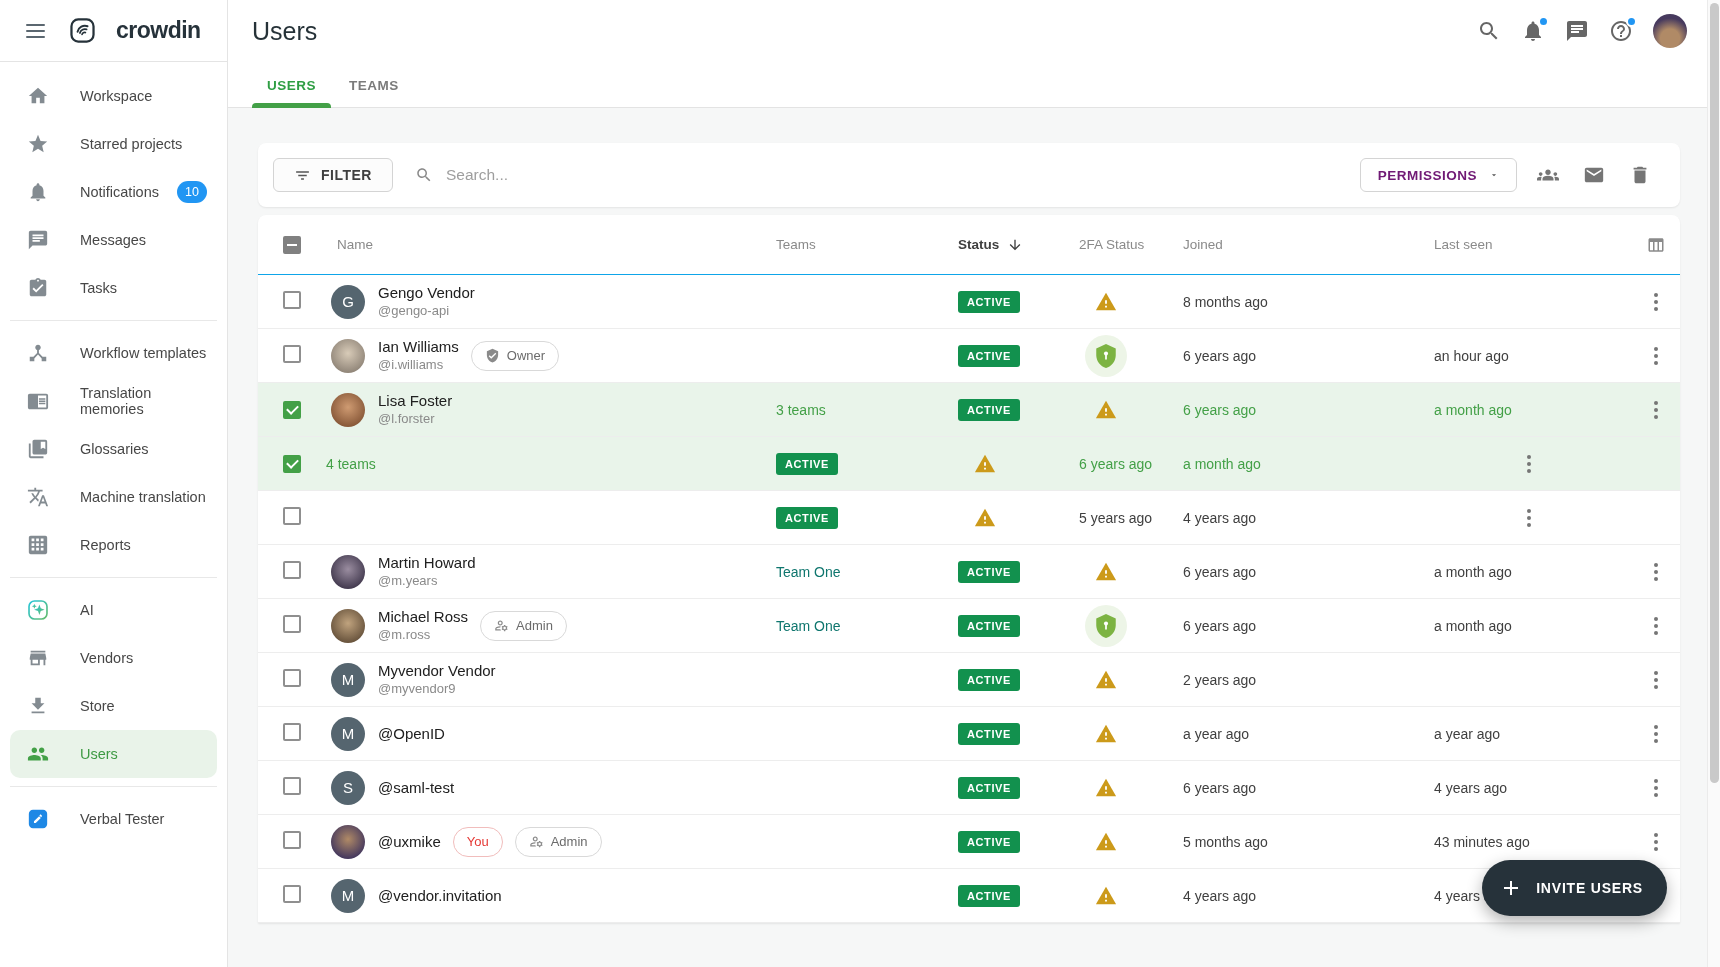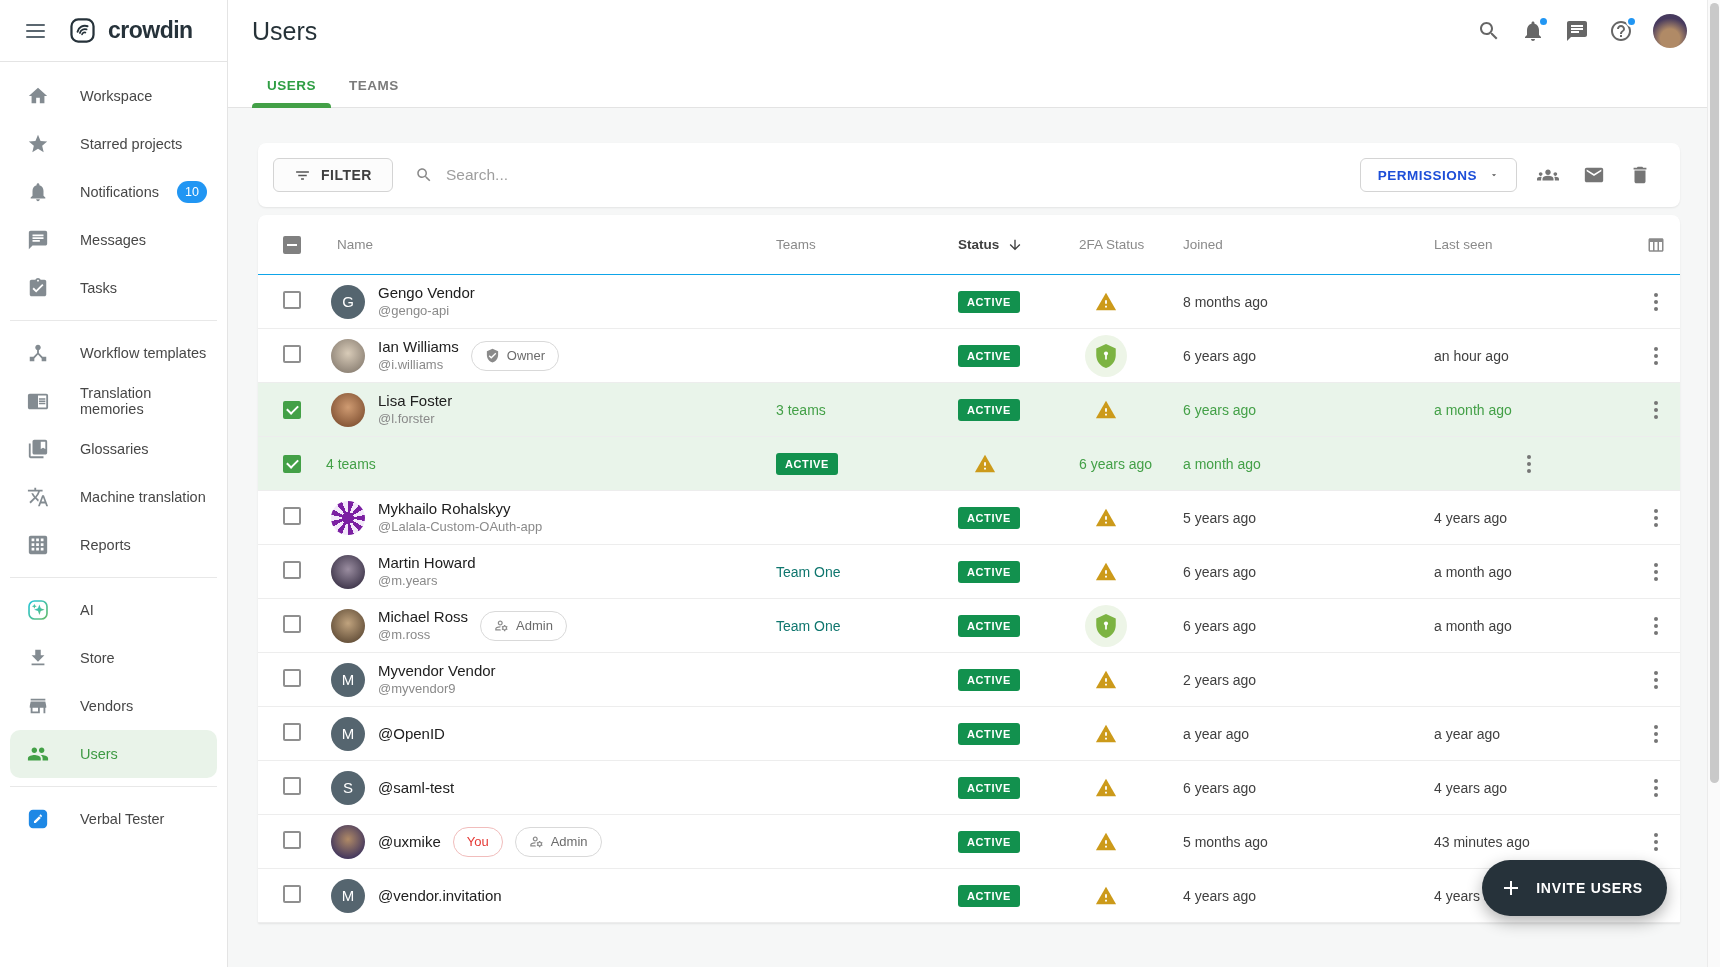--- a/index.html
+++ b/index.html
@@ -6,21 +6,21 @@
     font-family:"Liberation Sans",sans-serif;background:#fff;
     -webkit-font-smoothing:antialiased;}
   *{box-sizing:border-box;}
   .app{position:relative;width:1720px;height:967px;display:flex;background:#fff;}
 
   
   .sidebar{width:228px;flex:none;border-right:1px solid #e4e4e4;display:flex;flex-direction:column;background:#fff;}
   .sidebar-top{height:62px;flex:none;display:flex;align-items:center;padding-left:26px;gap:24px;border-bottom:1px solid #e4e4e4;}
   .hamburger{display:flex;flex-direction:column;gap:4px;cursor:pointer;}
   .hamburger i{display:block;width:19px;height:2px;background:#5b6770;border-radius:1px;}
-  .logo{display:flex;align-items:center;gap:12px;cursor:pointer;}
+  .logo{display:flex;align-items:center;gap:20px;cursor:pointer;}
   .logo-mark{width:27px;height:27px;}
   .logo-text{font-size:23px;font-weight:700;color:#26323a;letter-spacing:-0.5px;}
   .snav{flex:1;padding-top:10px;overflow:hidden;}
   .snav-item{height:48px;margin:0 10px;border-radius:10px;display:flex;align-items:center;padding:0 10px 0 17px;
     font-size:14.5px;color:#474747;cursor:pointer;}
   .snav-item .icon{width:22px;height:22px;color:#838b91;margin-right:31px;flex:none;}
   .snav-item.active{background:#e9f3e9;color:#3d9a43;font-weight:500;}
   .snav-item.active .icon{color:#43a047;}
   .snav-badge{margin-left:auto;background:#2196f3;color:#fff;border-radius:12px;min-width:30px;height:22px;
     display:flex;align-items:center;justify-content:center;font-size:12.5px;padding:0 8px;}
@@ -47,21 +47,21 @@
   .toolbar-card{height:64px;background:#fff;border-radius:8px;box-shadow:0 1px 2px rgba(0,0,0,0.08);
     display:flex;align-items:center;padding:0 29px 0 15px;}
   .filter-btn{height:34px;display:flex;align-items:center;gap:10px;padding:0 20px;border:1px solid #d4d4d4;
     border-radius:6px;background:#fcfcfc;font-family:inherit;font-size:14px;font-weight:700;letter-spacing:0.5px;color:#3f3f3f;cursor:pointer;}
   .filter-btn .icon{color:#555;}
   .search-box{display:flex;align-items:center;gap:11px;margin-left:22px;flex:1;min-width:0;}
   .search-box .icon{color:#8a8a8a;flex:none;}
   .search-input{border:none;outline:none;font-family:inherit;font-size:15.5px;color:#3f3f3f;width:420px;background:transparent;}
   .search-input::placeholder{color:#9e9e9e;}
   .perm-btn{height:34px;display:flex;align-items:center;gap:12px;padding:0 17px;border:1px solid #d4d4d4;border-radius:6px;
-    background:#fff;font-family:inherit;font-size:13.5px;font-weight:700;letter-spacing:0.5px;color:#1d4ed8;cursor:pointer;margin-left:20px;}
+    background:#fff;font-family:inherit;font-size:13.5px;font-weight:700;letter-spacing:0.5px;color:#701a75;cursor:pointer;margin-left:20px;}
   .perm-btn .icon{color:#555;}
   .toolbar-actions{display:flex;align-items:center;gap:24px;margin-left:20px;}
   .ticon{width:22px;height:22px;color:#757575;cursor:pointer;}
 
   .chips{display:flex;gap:10px;margin-top:8px;}
   .chip{height:33px;display:flex;align-items:center;padding:0 17px;background:#e8e9ea;border-radius:17px;
     font-size:13px;color:#3f3f3f;cursor:pointer;white-space:nowrap;}
 
   
   .table-card{margin-top:8px;background:#fff;border-radius:8px 8px 0 0;box-shadow:0 1px 2px rgba(0,0,0,0.08);}
@@ -245,32 +245,32 @@
               <rect x="2.2" y="2.2" width="19.6" height="19.6" rx="6" stroke="url(#aig)" stroke-width="1.8"></rect>
               <path d="M13.5 6l1.5 4.2 4.2 1.5-4.2 1.5-1.5 4.2-1.5-4.2-4.2-1.5 4.2-1.5 1.5-4.2z" fill="url(#aig)"></path>
               <path d="M8 5.2l.75 1.9 1.9.75-1.9.75L8 10.5l-.75-1.9-1.9-.75 1.9-.75L8 5.2z" fill="url(#aig)"></path>
             </svg>
           </span>
           <span class="snav-label">AI</span>
         </div>
         <div class="snav-item">
           <span class="icon">
             <svg viewBox="0 0 24 24" fill="currentColor">
+              <path d="M20 4H4v2h16V4zm1 10v-2l-1-5H4l-1 5v2h1v6h10v-6h4v6h2v-6h1zm-9 4H6v-4h6v4z"></path>
+            </svg>
+          </span>
+          <span class="snav-label">Vendors</span>
+        </div>
+        <div class="snav-item">
+          <span class="icon">
+            <svg viewBox="0 0 24 24" fill="currentColor">
               <path d="M19 9h-4V3H9v6H5l7 7 7-7zM5 18v2h14v-2H5z"></path>
             </svg>
           </span>
           <span class="snav-label">Store</span>
-        </div>
-        <div class="snav-item">
-          <span class="icon">
-            <svg viewBox="0 0 24 24" fill="currentColor">
-              <path d="M20 4H4v2h16V4zm1 10v-2l-1-5H4l-1 5v2h1v6h10v-6h4v6h2v-6h1zm-9 4H6v-4h6v4z"></path>
-            </svg>
-          </span>
-          <span class="snav-label">Vendors</span>
         </div>
         <div class="snav-item active">
           <span class="icon">
             <svg viewBox="0 0 24 24" fill="currentColor">
               <path d="M16 11c1.66 0 2.99-1.34 2.99-3S17.66 5 16 5c-1.66 0-3 1.34-3 3s1.34 3 3 3zm-8 0c1.66 0 2.99-1.34 2.99-3S9.66 5 8 5C6.34 5 5 6.34 5 8s1.34 3 3 3zm0 2c-2.33 0-7 1.17-7 3.5V19h14v-2.5c0-2.33-4.67-3.5-7-3.5zm8 0c-.29 0-.62.02-.97.05 1.16.84 1.97 1.97 1.97 3.45V19h6v-2.5c0-2.33-4.67-3.5-7-3.5z"></path>
             </svg>
           </span>
           <span class="snav-label">Users</span>
         </div>
         <div class="snav-divider"></div>
@@ -499,27 +499,20 @@
               <div class="cell c-menu">
                 <span class="kebab">
                   <i></i>
                   <i></i>
                   <i></i>
                 </span>
               </div>
             </div>
             <div class="trow">
               <div class="cell c-check"><span class="cb"></span></div>
-              <div class="cell c-name">
-                <span class="avatar" style="background:radial-gradient(circle at 50% 50%, #7b1fa2 24%, rgba(0,0,0,0) 25%), repeating-conic-gradient(#7b1fa2 0deg 20deg, #f3e8fa 20deg 40deg)"></span>
-                <span class="nstack">
-                  <span class="uname">Mykhailo Rohalskyy</span>
-                  <span class="uhandle">@Lalala-Custom-OAuth-app</span>
-                </span>
-              </div>
               <div class="cell c-teams"></div>
               <div class="cell c-status"><span class="status-badge">ACTIVE</span></div>
               <div class="cell c-2fa">
                 <span class="icon warn">
                   <svg viewBox="0 0 24 24">
                     <path d="M1 21h22L12 2 1 21z" fill="#cc9a1a"></path>
                     <path d="M13 18h-2v-2h2zm0-4h-2v-4h2z" fill="#fff"></path>
                   </svg>
                 </span>
               </div>

